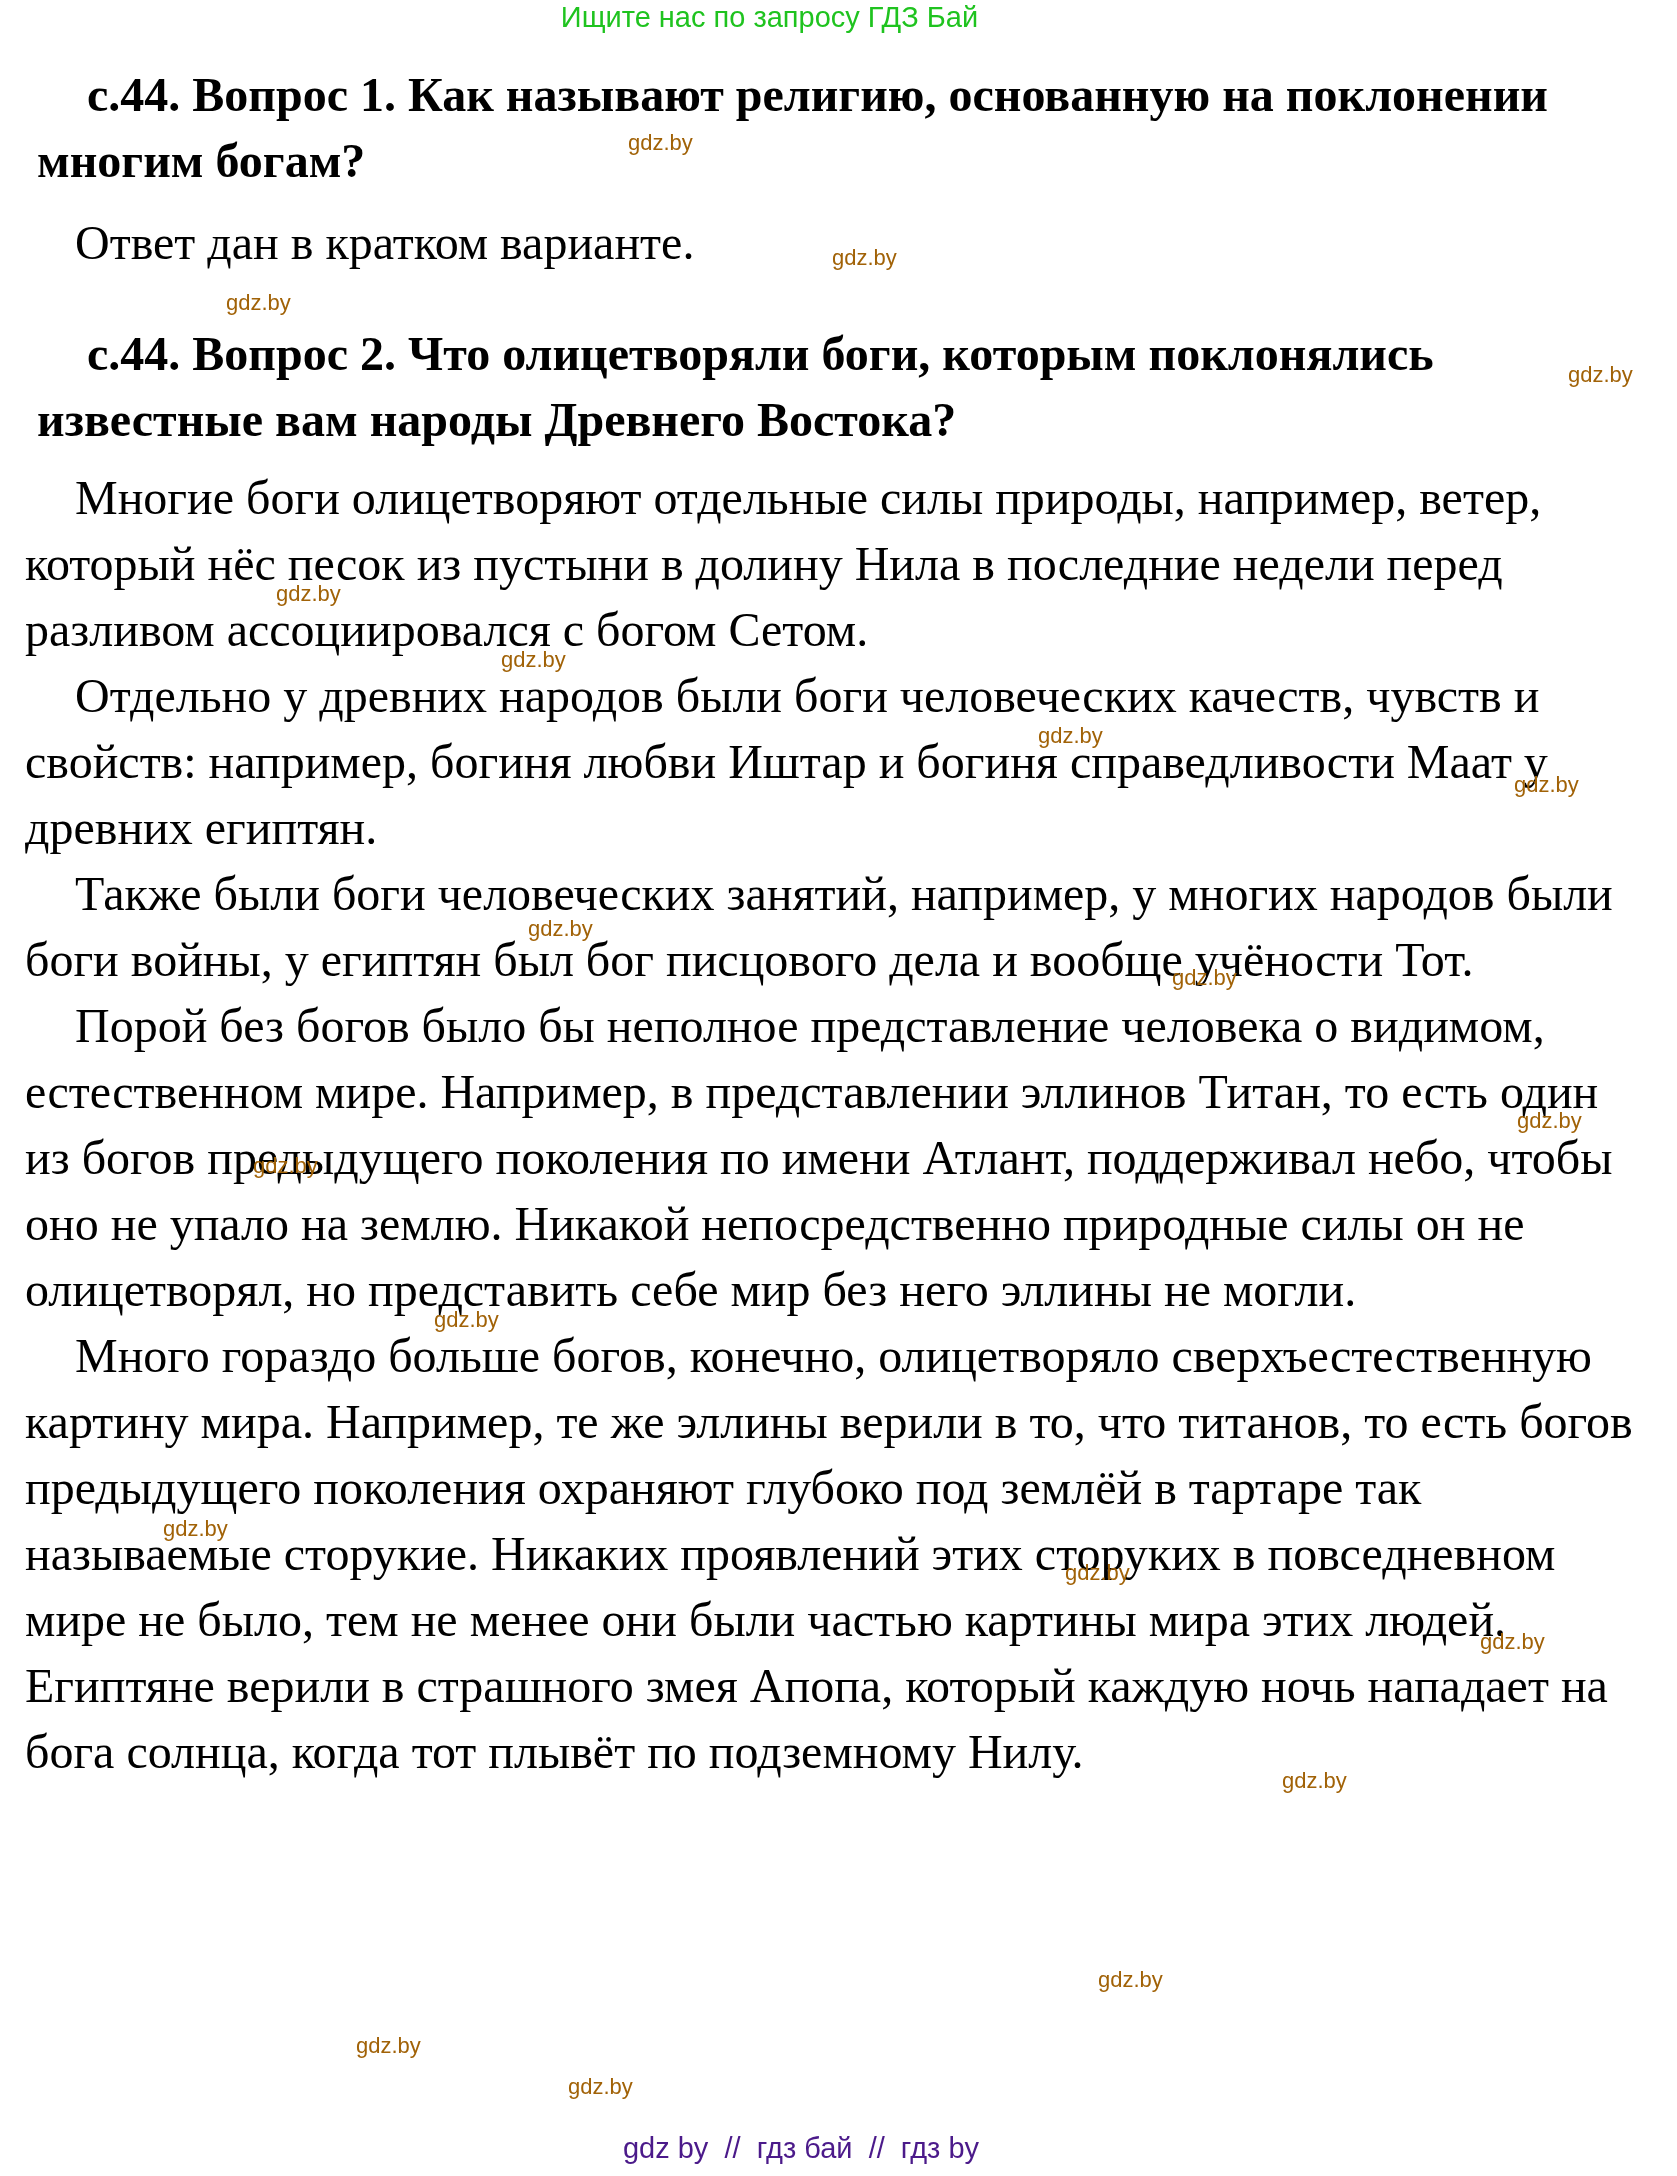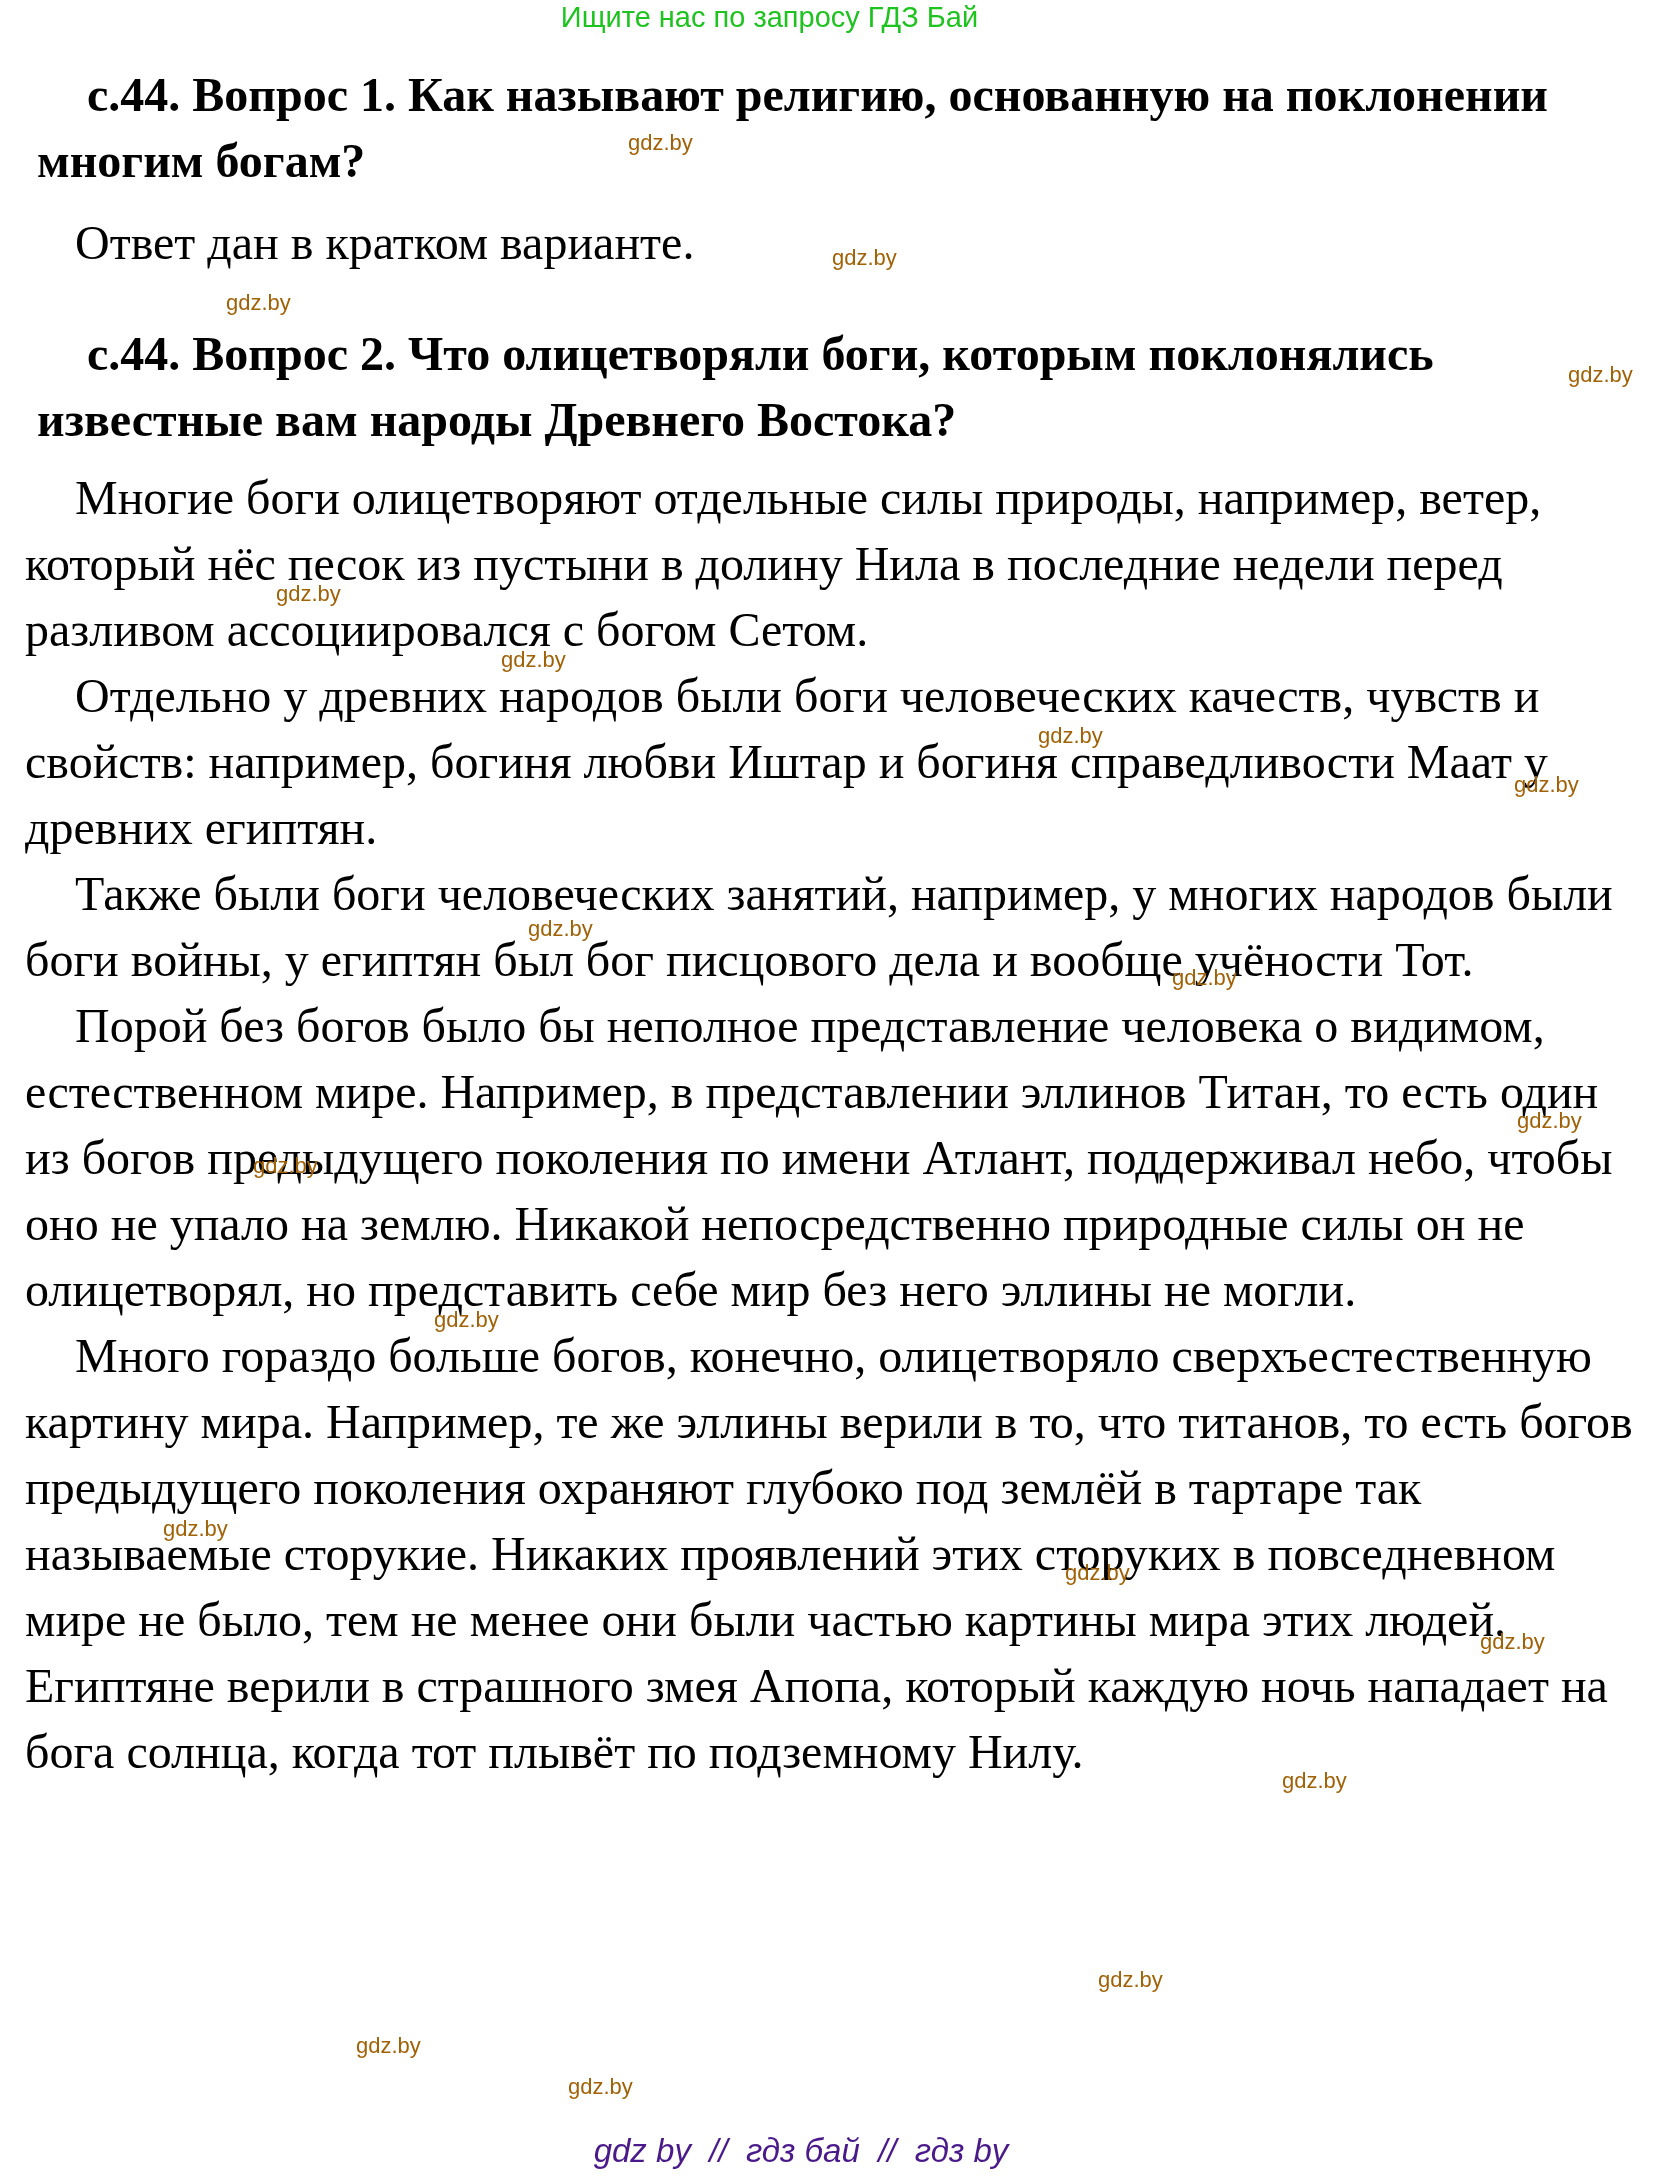--- a/index.html
+++ b/index.html
@@ -8,21 +8,21 @@
     font-family:"Liberation Sans", sans-serif; font-size:29px; color:#1fc31f; line-height:34px; }
   .doc { position:absolute; left:25px; top:62px; width:1609px;
     font-family:"Liberation Serif", serif; font-size:48px; line-height:66px; color:#000; }
   .q { font-weight:bold; text-indent:50px; margin:12px; }
   .p { text-indent:50px; margin:0; }
   .q1 { margin-top:0; }
   .a1 { margin-top:16px; }
   .q2 { margin-top:45px; }
   .wm { position:absolute; font-family:Liberation Sans, sans-serif; font-size:22px; color:#a16207; line-height:29px; }
   .footer { position:absolute; top:2132px; left:0; width:1602px; text-align:center;
-    font-family:"Liberation Sans", sans-serif; font-size:33px; color:#4b1a8a; white-space:pre;font-style:italic; }
+    font-family:"Liberation Sans", sans-serif; font-size:29px; color:#4b1a8a; white-space:pre; }
 </style>
 </head>
 <body>
 
 <div class="header">Ищите нас по запросу ГДЗ Бай</div>
 
 <div class="doc">
   <p class="q q1">с.44. Вопрос 1. Как называют религию, основанную на поклонении многим богам?</p>
   <p class="p a1">Ответ дан в кратком варианте.</p>
   <p class="q q2">с.44. Вопрос 2. Что олицетворяли боги, которым поклонялись известные вам народы Древнего Востока?</p>

